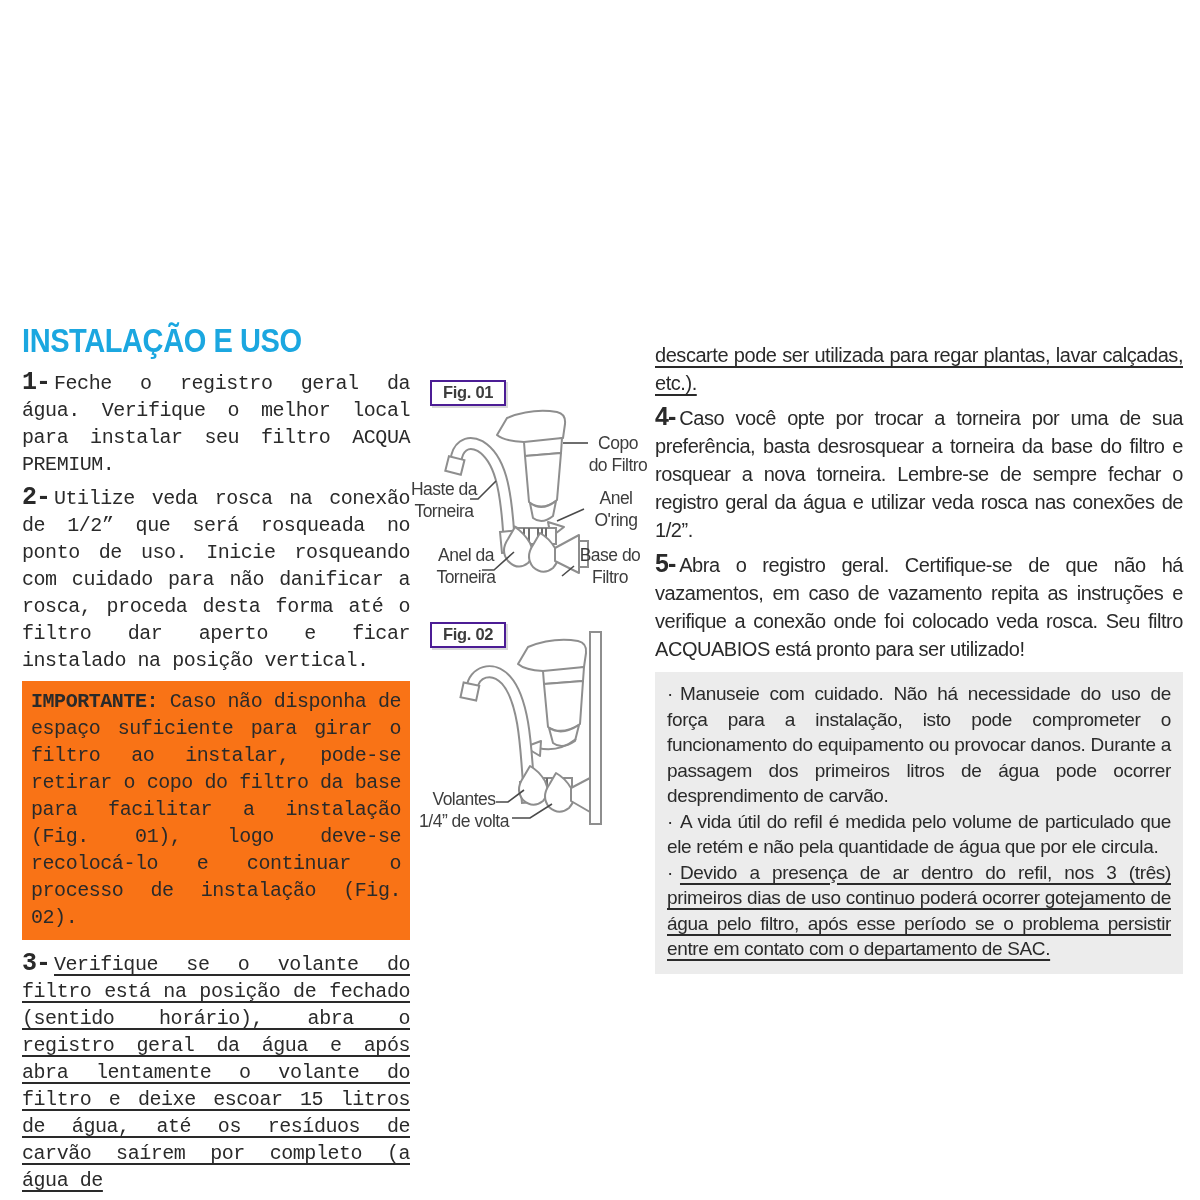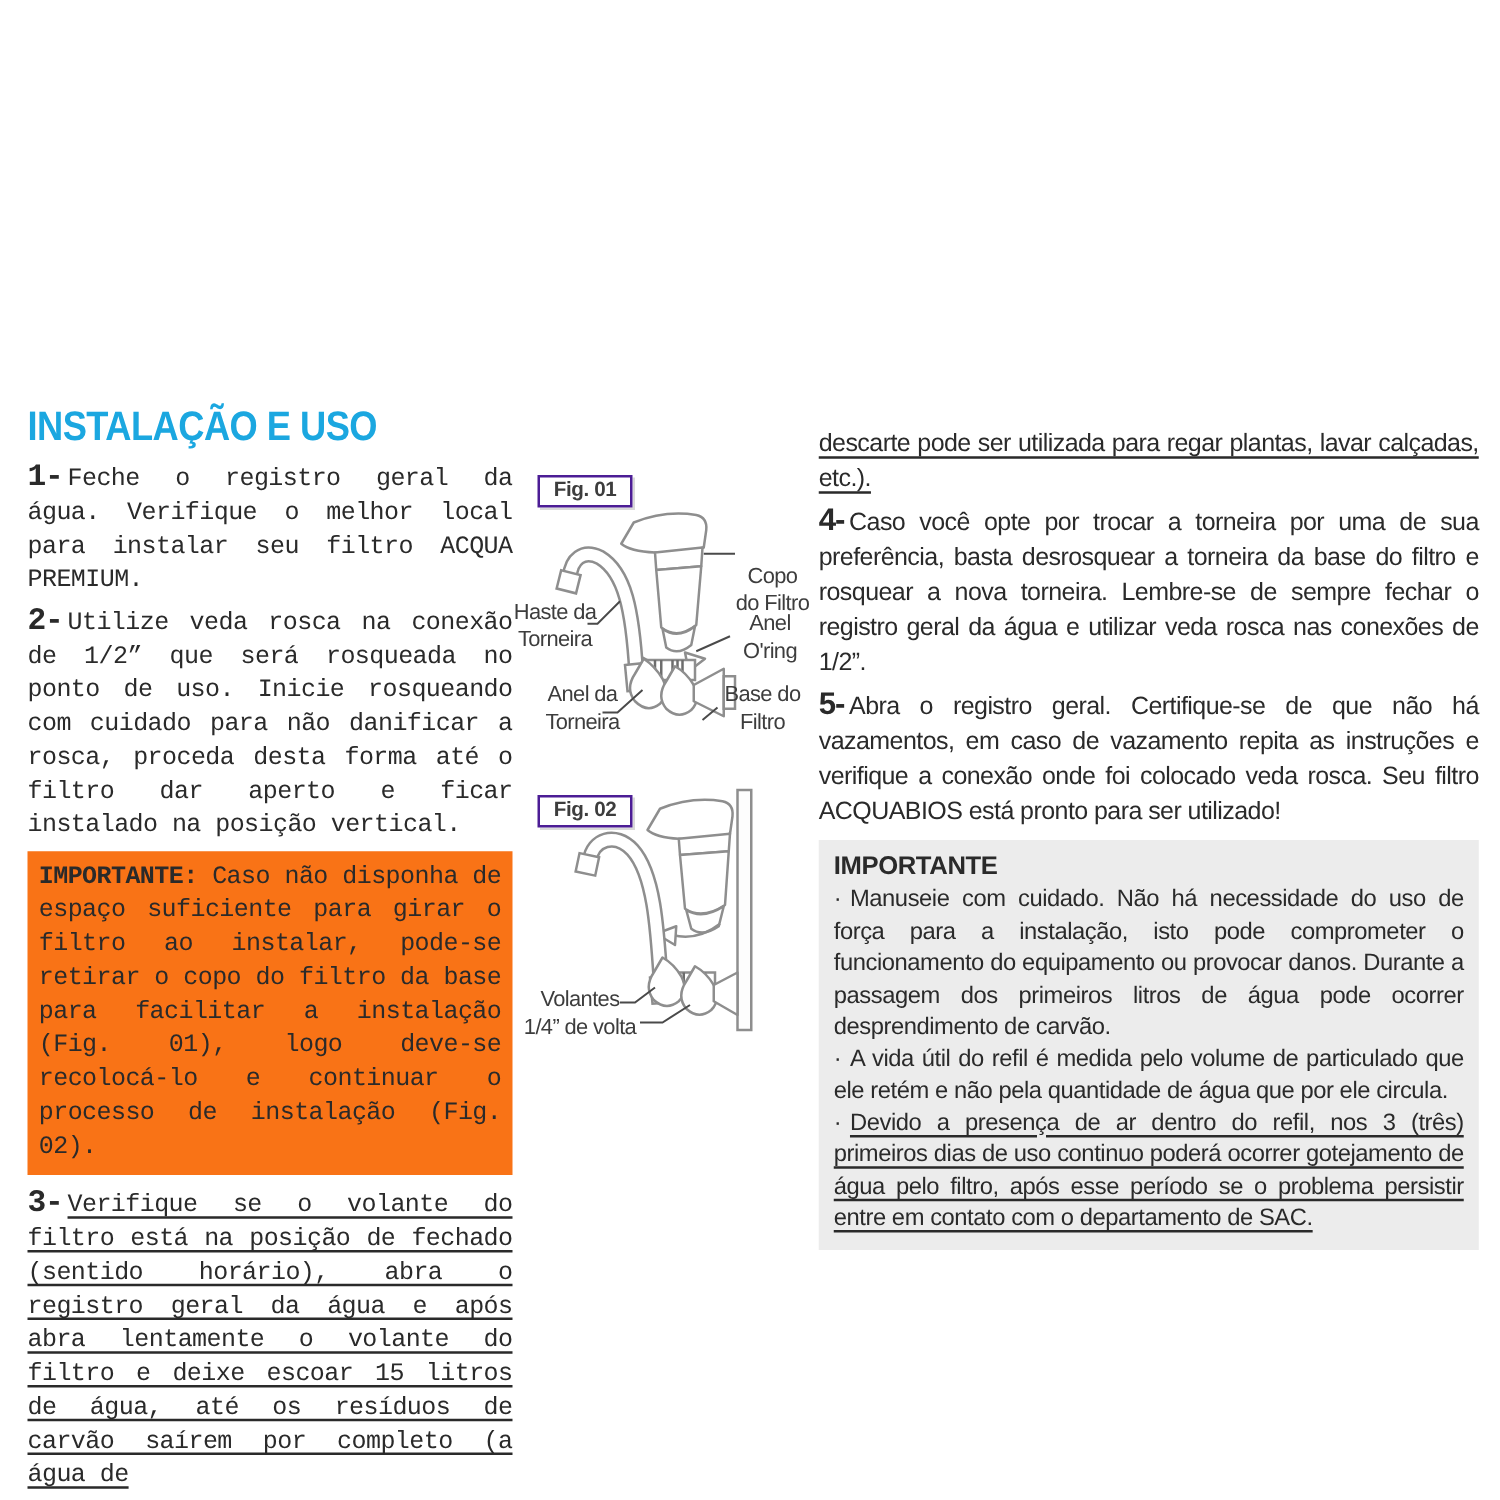--- a/index.html
+++ b/index.html
@@ -112,21 +112,21 @@
 
       <g stroke="#4a4a4a" stroke-width="1.6" fill="none">
         <path d="M151 63 L176 63"></path>
         <path d="M145 141 L172 129"></path>
         <path d="M58 119 L66 119 L84 101"></path>
         <path d="M70 190 L82 190 L102 172"></path>
         <path d="M162 186 L150 196"></path>
       </g>
     </svg>
     <span class="fig-caption" style="left:18px;top:0;">Fig. 01</span>
-    <div class="fig-label" style="left:174px;top:69px;width:64px;">Copo
+    <div class="fig-label" style="left:174px;top:52px;width:64px;">Copo
 do Filtro</div>
     <div class="fig-label" style="left:172px;top:107px;width:64px;">Anel
 O'ring</div>
     <div class="fig-label" style="left:-4px;top:98px;width:72px;">Haste da
 Torneira</div>
     <div class="fig-label" style="left:12px;top:164px;width:84px;">Anel da
 Torneira</div>
     <div class="fig-label" style="left:160px;top:164px;width:76px;">Base do
 Filtro</div>
   </div>
@@ -161,33 +161,32 @@
       <path d="M118 146 L111 158 Q103 170 111 180 Q121 189 131 181 Q139 173 133 161 Q127 151 118 146 Z" fill="#fff" stroke="#8e8e8e" stroke-width="2" stroke-linejoin="round"></path>
       <path d="M144 153 L137 165 Q129 177 137 187 Q147 196 157 188 Q165 180 159 168 Q153 158 144 153 Z" fill="#fff" stroke="#8e8e8e" stroke-width="2" stroke-linejoin="round"></path>
 
       <path d="M159 168 L178 158 L178 192 L159 181 Z" fill="#fff" stroke="#8e8e8e" stroke-width="2" stroke-linejoin="round"></path>
 
       <g stroke="#4a4a4a" stroke-width="1.6" fill="none">
         <path d="M84 182 L96 182 L112 170"></path>
         <path d="M100 198 L118 198 L140 184"></path>
       </g>
     </svg>
-    <span class="fig-caption" style="left:18px;top:16px;">Fig. 02</span>
+    <span class="fig-caption" style="left:18px;top:2px;">Fig. 02</span>
     <div class="fig-label" style="left:0px;top:168px;width:104px;">Volantes
 1/4” de volta</div>
   </div>
 
   <div class="col-right">
     <p class="item"><span class="u">descarte pode ser utilizada para regar plantas, lavar calçadas, etc.).</span></p>
 
     <p class="item"><span class="num">4-</span><span>Caso você opte por trocar a torneira por uma de sua preferência, basta desrosquear a torneira da base do filtro e rosquear a nova torneira. Lembre-se de sempre fechar o registro geral da água e utilizar veda rosca nas conexões de 1/2”.</span></p>
 
     <p class="item"><span class="num">5-</span><span>Abra o registro geral. Certifique-se de que não há vazamentos, em caso de vazamento repita as instruções e verifique a conexão onde foi colocado veda rosca. Seu filtro ACQUABIOS está pronto para ser utilizado!</span></p>
 
     <div class="imp-box">
-      <p class="imp-title">IMPORTANTE</p>
       <p class="bullet"><span class="bullet-char">·</span><span>Manuseie com cuidado. Não há necessidade do uso de força para a instalação, isto pode comprometer o funcionamento do equipamento ou provocar danos. Durante a passagem dos primeiros litros de água pode ocorrer desprendimento de carvão.</span></p>
       <p class="bullet"><span class="bullet-char">·</span><span>A vida útil do refil é medida pelo volume de particulado que ele retém e não pela quantidade de água que por ele circula.</span></p>
       <p class="bullet"><span class="bullet-char">·</span><span class="u">Devido a presença de ar dentro do refil, nos 3 (três) primeiros dias de uso continuo poderá ocorrer gotejamento de água pelo filtro, após esse período se o problema persistir entre em contato com o departamento de SAC.</span></p>
     </div>
   </div>
 
 </div>
 
 </body></html>

